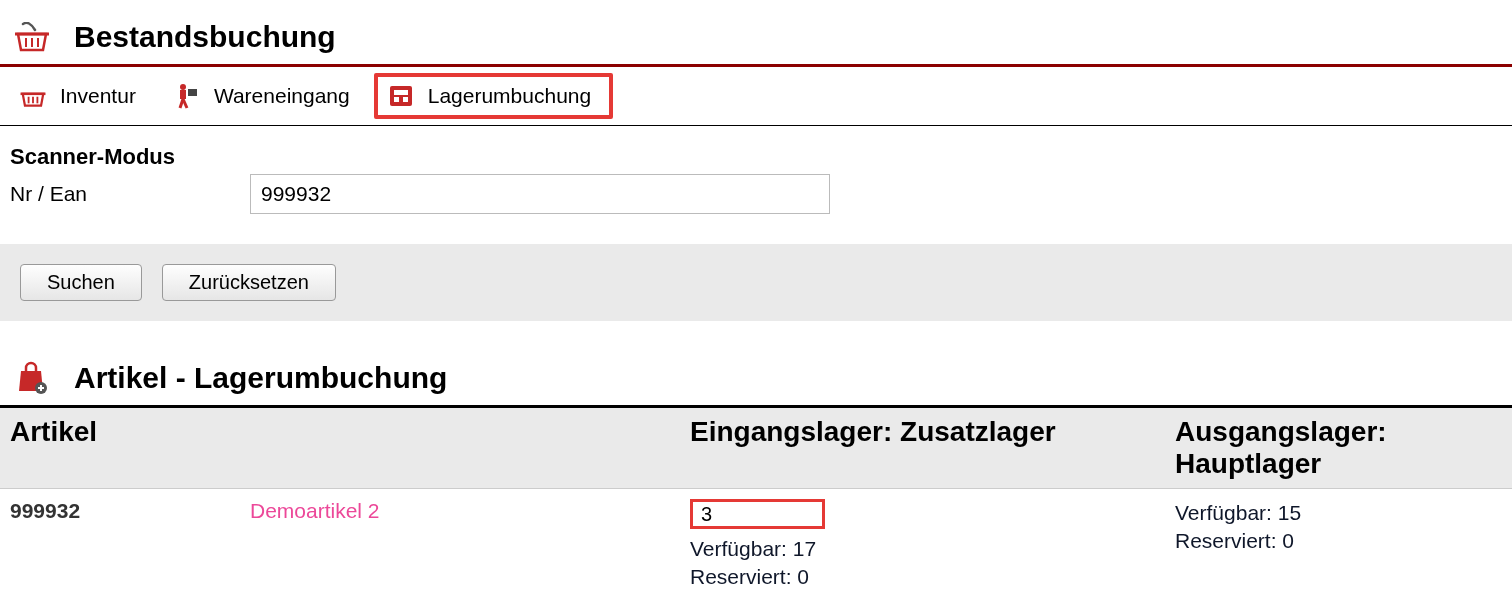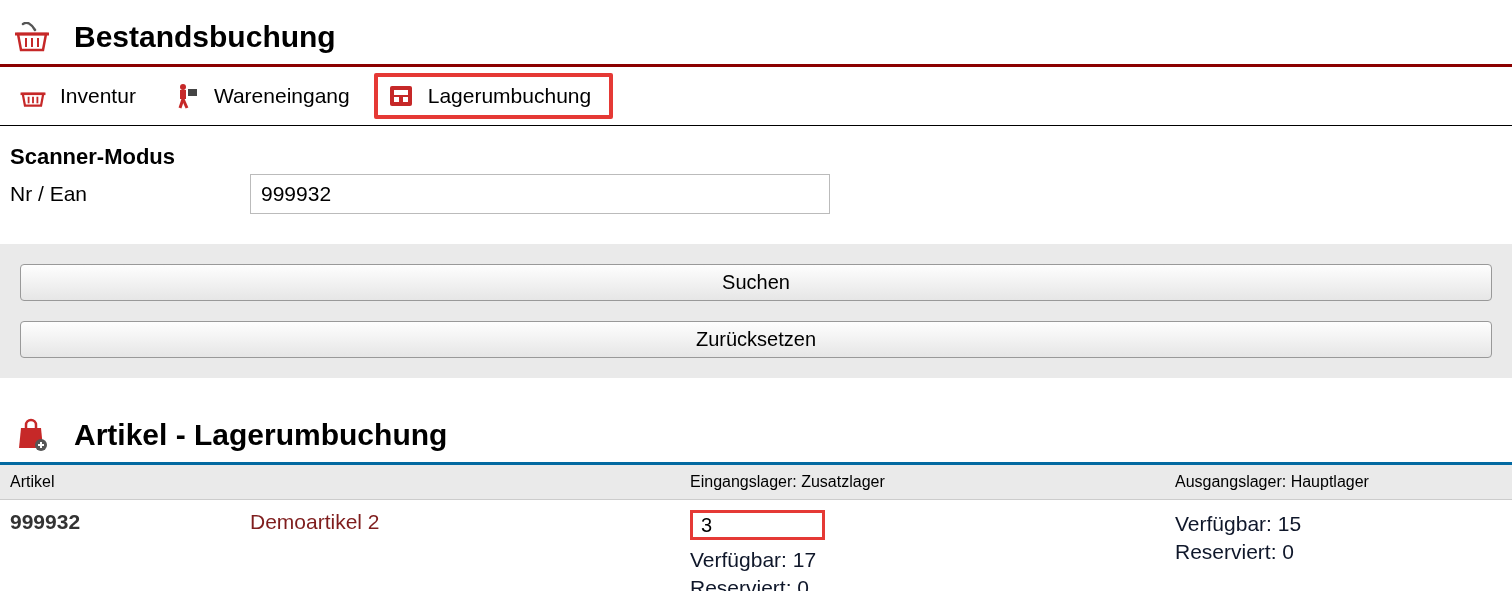--- a/index.html
+++ b/index.html
@@ -57,62 +57,61 @@
     border: 1px solid #bbb;
   }
 
   
   .button-bar {
     background: #eaeaea;
     padding: 20px;
     display: flex;
     gap: 20px;
     margin-top: 22px;
-    flex-direction: column;
   }
   .btn {
     font-size: 20px;
     padding: 6px 26px;
     border: 1px solid #999;
     border-radius: 4px;
     background: linear-gradient(#fefefe, #e6e6e6);
     cursor: pointer;
   }
 
   
   .article-header {
     display: flex;
     align-items: center;
     padding: 40px 10px 10px 15px;
-    border-bottom: 3px solid #0369a1;
+    border-bottom: 3px solid #000000;
   }
   .article-header .icon { margin-right: 25px; }
   .article-header h2 { font-size: 30px; font-weight: bold; }
 
   
   .article-table { width: 100%; }
   .article-head {
     display: flex;
     background: #eaeaea;
-    font-weight: normal;
-    font-size: 16px;
+    font-weight: bold;
+    font-size: 28px;
     border-bottom: 1px solid #ccc;
   }
   .col-art { width: 680px; padding: 8px 10px; display: flex; }
   .col-art .col-num { width: 240px; font-weight: bold; }
   .col-in  { width: 485px; padding: 8px 10px; }
   .col-out { flex: 1; padding: 8px 10px; }
 
   .article-row {
     display: flex;
     font-size: 21px;
     color: #333;
     padding-top: 2px;
   }
-  .article-row .col-art .col-name { color: #7f1d1d; font-weight: normal; }
+  .article-row .col-art .col-name { color: #ec4899; font-weight: normal; }
   .qty-input {
     width: 135px;
     height: 30px;
     font-size: 20px;
     padding: 2px 8px;
     border: 3px solid #e53935;
     margin-bottom: 6px;
   }
   .stock-line { color: #0f172a; line-height: 1.35; }
 

